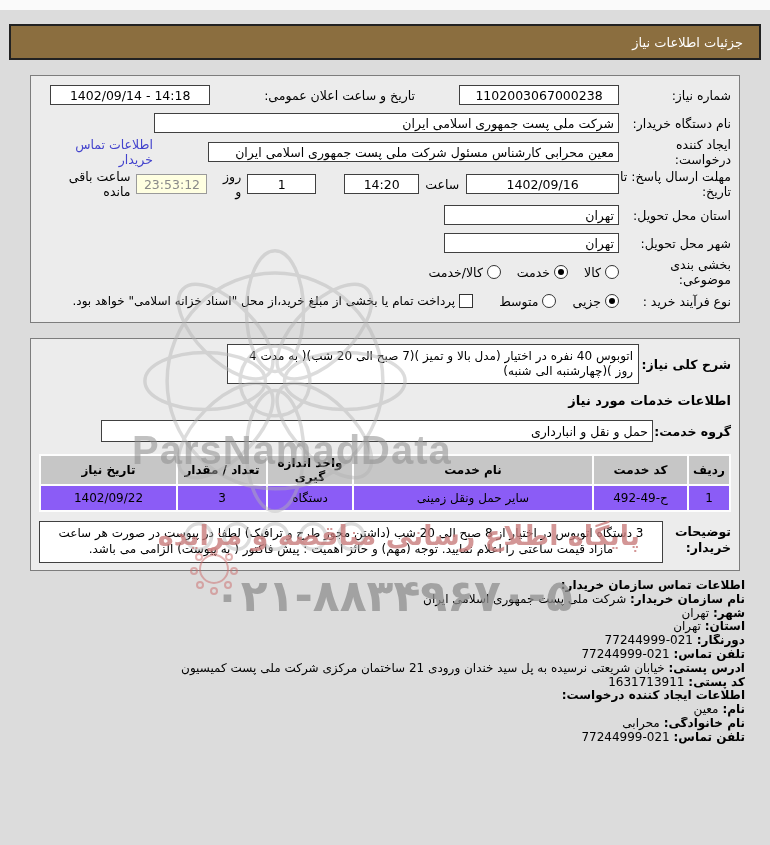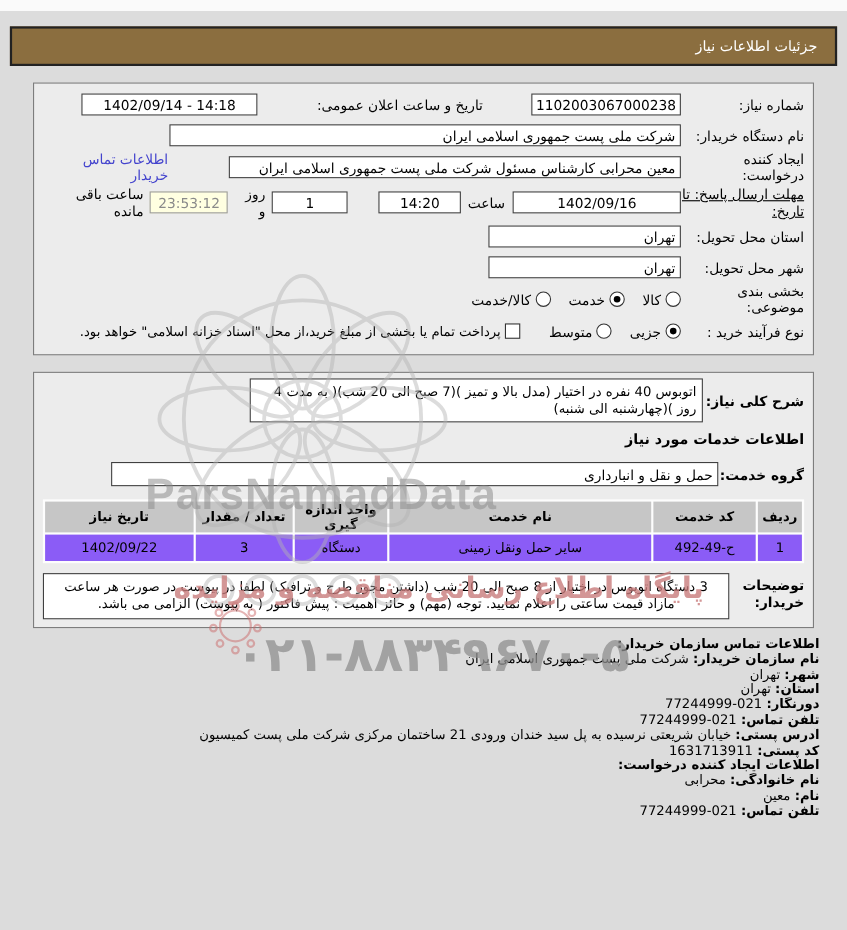--- a/index.html
+++ b/index.html
@@ -107,21 +107,21 @@
 <div class="top-strip"></div>
 
 <div class="title-bar">
   <span>جزئیات اطلاعات نیاز</span>
 </div>
 
 <div class="panel">
 
   <div class="frow">
     <span class="flabel">شماره نیاز:</span>
-    <div class="vbox center" style="width:136px;">
+    <div class="vbox center" style="width:160px;">
       <span dir="ltr">1102003067000238</span>
     </div>
     <span style="margin-right:44px;margin-left:48px;">تاریخ و ساعت اعلان عمومی:</span>
     <div class="vbox center" style="width:160px; margin-right:6px;">
       <span dir="ltr">1402/09/14 - 14:18</span>
     </div>
   </div>
 
   <div class="frow">
     <span class="flabel">نام دستگاه خریدار:</span>
@@ -132,21 +132,21 @@
 
   <div class="frow">
     <span class="flabel">ایجاد کننده درخواست:</span>
     <div class="vbox rstart" style="width:418px;">
       <span>معین محرابی  کارشناس مسئول  شرکت ملی پست جمهوری اسلامی ایران</span>
     </div>
     <span class="link" style="margin-right:55px;">اطلاعات تماس خریدار</span>
   </div>
 
   <div class="frow" style="min-height:34px;">
-    <span class="flabel" style="line-height:15px;text-decoration:underline;">
+    <span class="flabel" style="line-height:15px;">
       <span>مهلت ارسال پاسخ: تا</span><br>
       <span>تاریخ:</span>
     </span>
     <div class="vbox center" style="width:155px;">
       <span dir="ltr">1402/09/16</span>
     </div>
     <span style="margin-right:7px;">ساعت</span>
     <div class="vbox center" style="width:76px; margin-right:6px;">
       <span dir="ltr">14:20</span>
     </div>
@@ -284,26 +284,26 @@
     <span>خیابان شریعتی نرسیده به پل سید خندان ورودی 21 ساختمان مرکزی شرکت ملی پست کمیسیون</span>
   </div>
   <div class="line">
     <span class="b">کد پستی:</span>
     <span>1631713911</span>
   </div>
 
   <div class="line b">اطلاعات ایجاد کننده درخواست:</div>
 
   <div class="line">
+    <span class="b">نام:</span>
+    <span>معین</span>
+  </div>
+  <div class="line">
     <span class="b">نام خانوادگی:</span>
     <span>محرابی</span>
-  </div>
-  <div class="line">
-    <span class="b">نام:</span>
-    <span>معین</span>
   </div>
   <div class="line">
     <span class="b">تلفن تماس:</span>
     <span>021-77244999</span>
   </div>
 </div>
 
 <svg class="wm wm-flower" width="320" height="330" viewBox="0 0 100 104">
   <g stroke="#b3b3b3" stroke-width="1.1" fill="none">
     <circle cx="50" cy="46" r="34"></circle>

